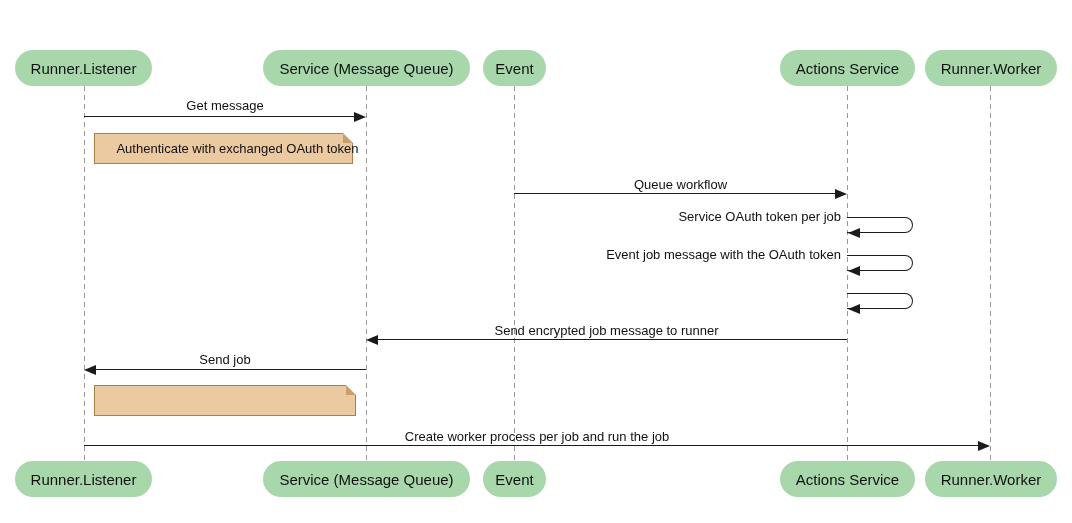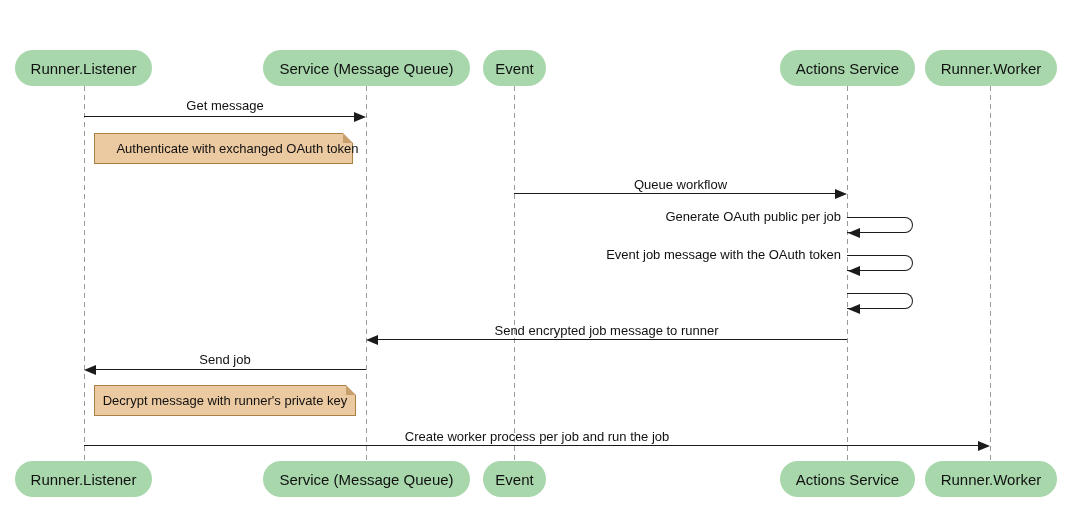--- a/index.html
+++ b/index.html
@@ -75,41 +75,40 @@
 
   <div class="note" style="left:94px; top:133px; width:259px; height:31px;padding-left:28px;">
     <span>Authenticate with exchanged OAuth token</span>
     <span class="fold"></span>
   </div>
 
   <div class="msg-label" style="left:514px; top:177px; width:333px;">Queue workflow</div>
   <div class="msg-line" style="left:514px; top:193px; width:322px;"></div>
   <div class="arrow-right" style="left:835px; top:189px;"></div>
 
-  <div class="msg-label right-align" style="left:341px; top:209px; width:500px;">Generate OAuth public per job</div>
+  <div class="msg-label right-align" style="left:341px; top:209px; width:500px;">Service OAuth token per job</div>
   <div class="self-loop" style="top:217px;"></div>
   <div class="arrow-left" style="left:848px; top:228px;"></div>
 
   <div class="msg-label right-align" style="left:341px; top:247px; width:500px;">Event job message with the OAuth token</div>
   <div class="self-loop" style="top:255px;"></div>
   <div class="arrow-left" style="left:848px; top:266px;"></div>
 
   <div class="self-loop" style="top:293px;"></div>
   <div class="arrow-left" style="left:848px; top:304px;"></div>
 
   <div class="msg-label" style="left:366px; top:323px; width:481px;">Send encrypted job message to runner</div>
   <div class="msg-line" style="left:377px; top:339px; width:470px;"></div>
   <div class="arrow-left" style="left:366px; top:335px;"></div>
 
   <div class="msg-label" style="left:84px; top:352px; width:282px;">Send job</div>
   <div class="msg-line" style="left:95px; top:369px; width:271px;"></div>
   <div class="arrow-left" style="left:84px; top:365px;"></div>
 
   <div class="note" style="left:94px; top:385px; width:262px; height:31px;">
-    <span>Decrypt message with runner's private key</span>
     <span class="fold"></span>
   </div>
 
   <div class="msg-label" style="left:84px; top:429px; width:906px;">Create worker process per job and run the job</div>
   <div class="msg-line" style="left:84px; top:445px; width:895px;"></div>
   <div class="arrow-right" style="left:978px; top:441px;"></div>
 
   <div class="actor" style="left:15px;  top:461px; width:137px;">Runner.Listener</div>
   <div class="actor" style="left:263px; top:461px; width:207px;">Service (Message Queue)</div>
   <div class="actor" style="left:483px; top:461px; width:63px;">Event</div>

